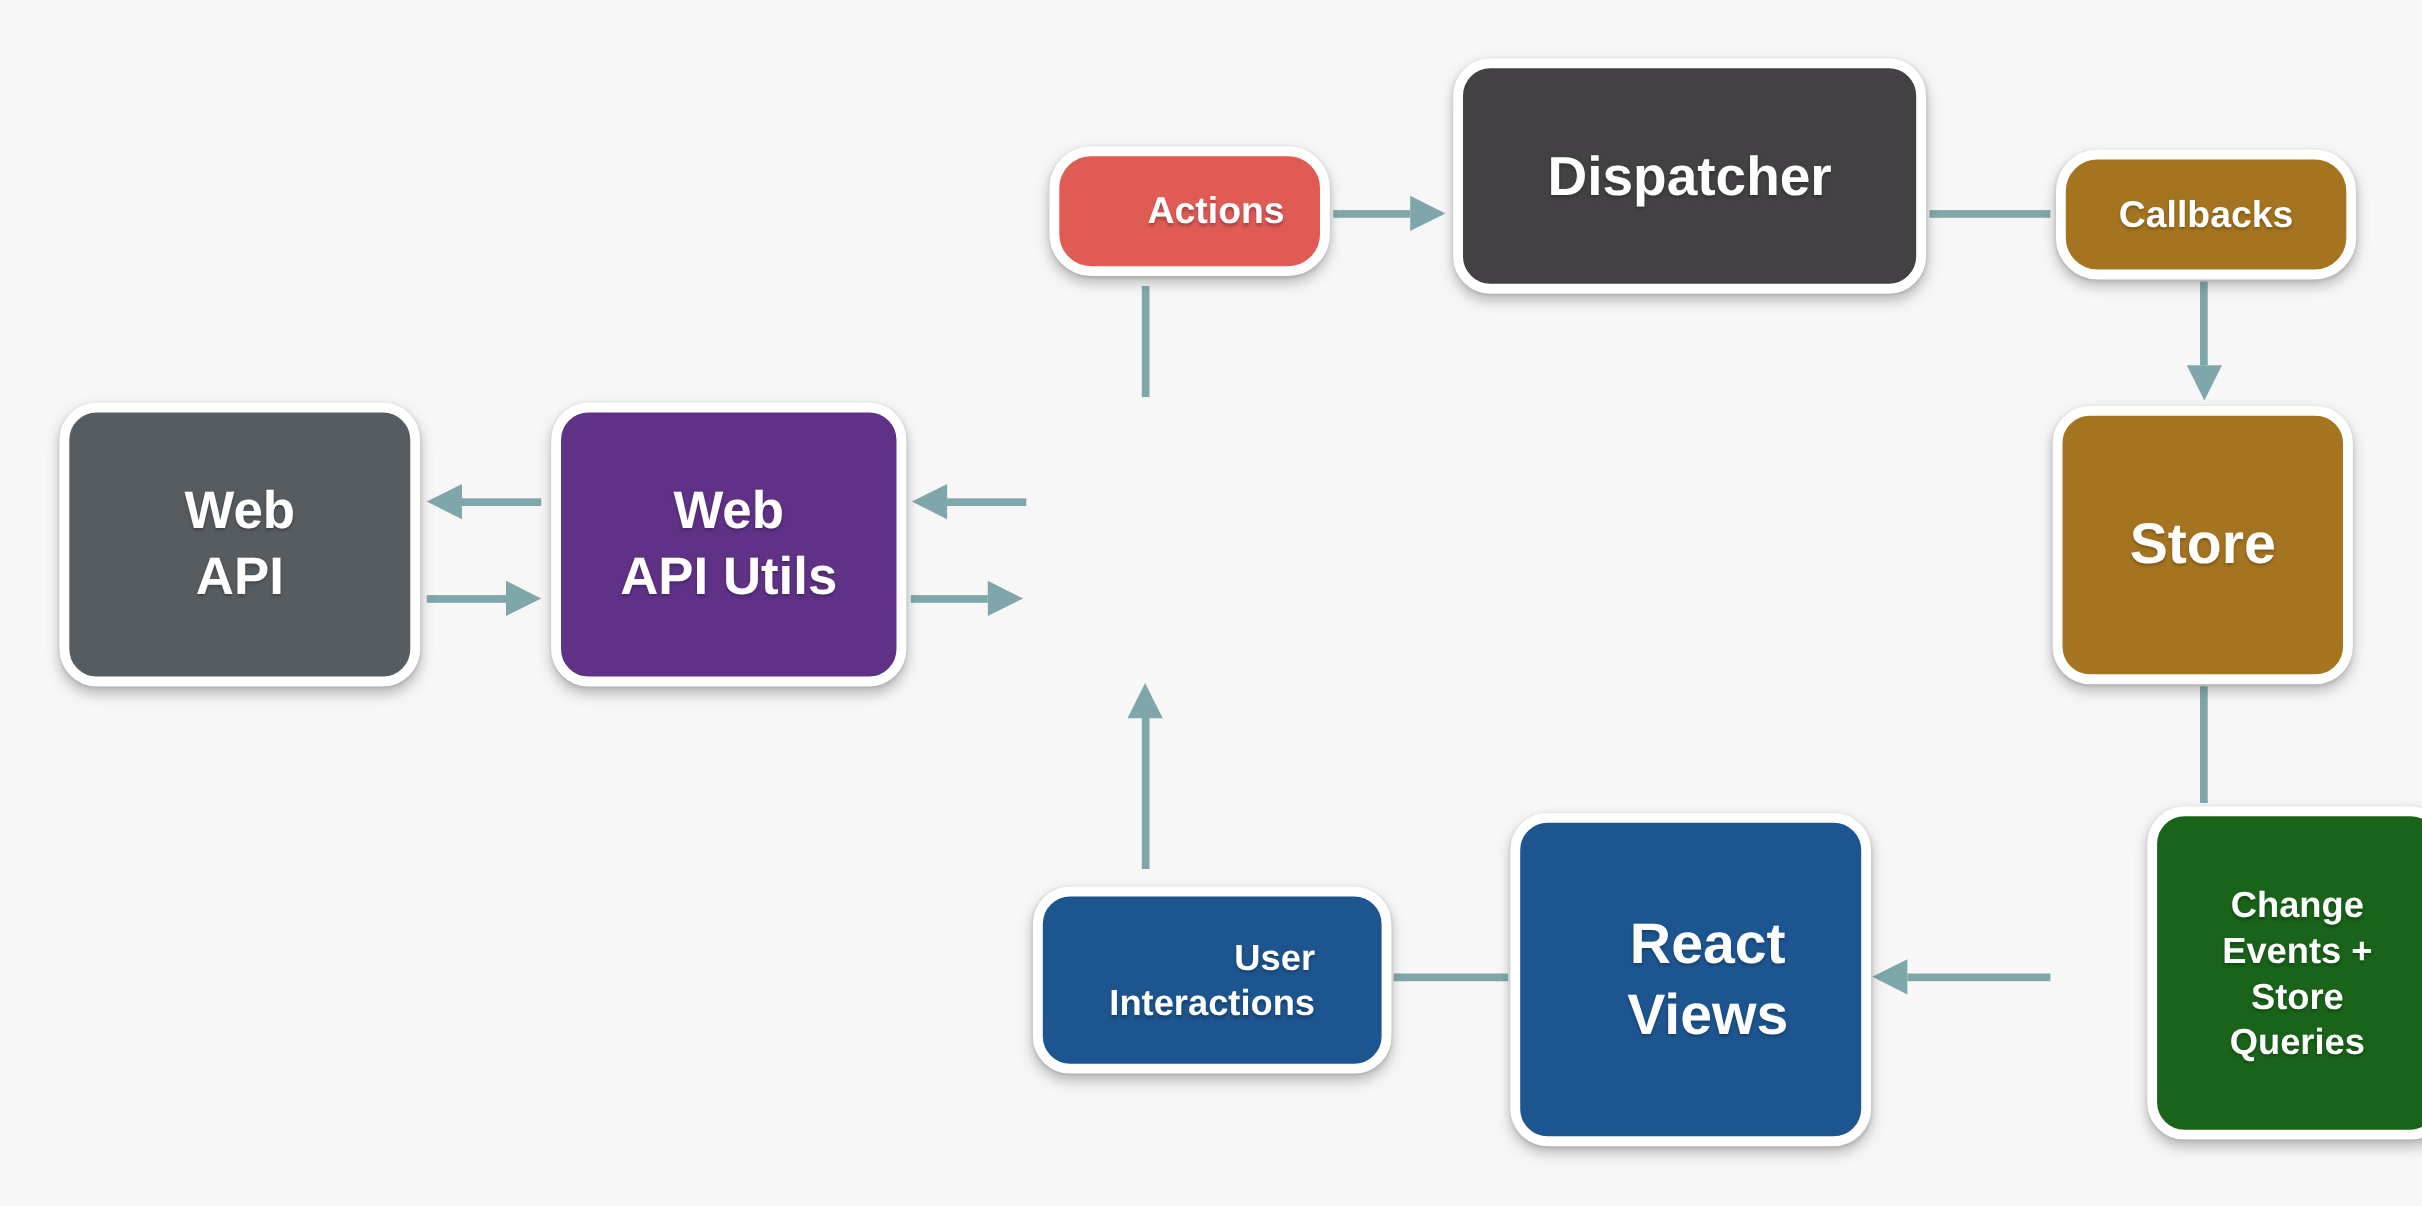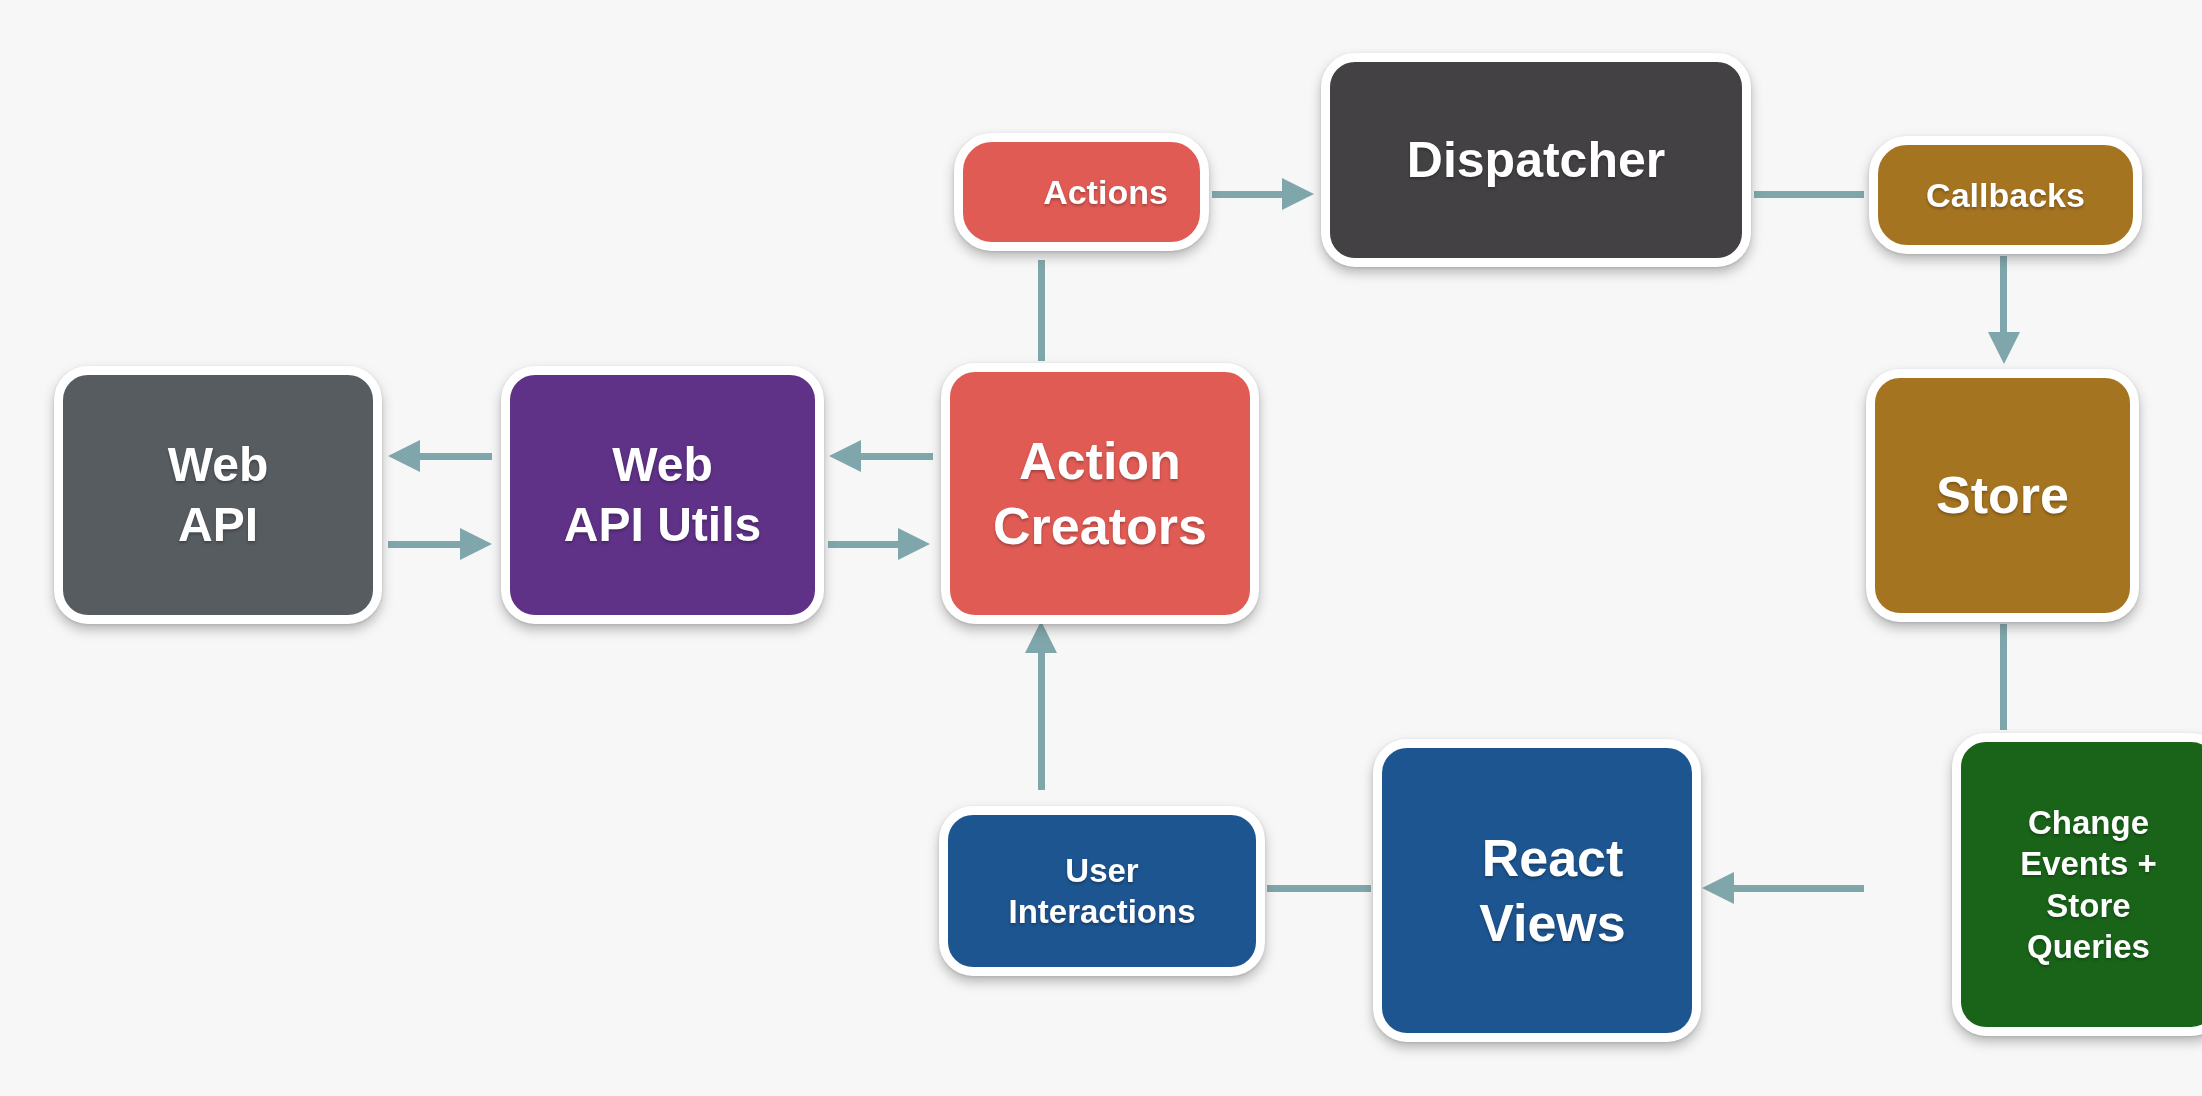--- a/index.html
+++ b/index.html
@@ -49,21 +49,21 @@
   #n-dispatcher .label { font-size: 50px; }
   #n-callbacks        { left: 1869px; top: 136px; width: 273px; height: 118px; background: var(--c-callbacks); border-radius: 38px; }
   #n-callbacks .label { font-size: 34px; }
   #n-store        { left: 1866px; top: 369px; width: 273px; height: 253px; background: var(--c-store); }
   #n-store .label { font-size: 52px; }
   #n-changeevents        { left: 1952px; top: 733px; width: 273px; height: 303px; background: var(--c-changeevents); }
   #n-changeevents .label { font-size: 33px; }
   #n-reactviews        { left: 1373px; top: 739px; width: 328px; height: 303px; background: var(--c-reactviews); padding-left: 31px; }
   #n-reactviews .label { font-size: 52px; }
   #n-userinteractions        { left: 939px;  top: 806px; width: 326px; height: 170px; background: var(--c-userinteractions); }
-  #n-userinteractions .label { font-size: 33px; }
+  #n-userinteractions .label { font-size: 33px; text-align: right; }
   
   .line { position: absolute; background: var(--arrow); }
   .head { position: absolute; width: 0; height: 0; }
   .head-right { border-left: 32px solid var(--arrow); border-top: 16px solid transparent; border-bottom: 16px solid transparent; }
   .head-left  { border-right: 32px solid var(--arrow); border-top: 16px solid transparent; border-bottom: 16px solid transparent; }
   .head-up    { border-bottom: 32px solid var(--arrow); border-left: 16px solid transparent; border-right: 16px solid transparent; }
   .head-down  { border-top: 32px solid var(--arrow); border-left: 16px solid transparent; border-right: 16px solid transparent; }
 </style>
 </head>
 <body>
@@ -129,24 +129,20 @@
   <div class="node" id="n-webapi">
     <span class="label">Web
 API</span>
   </div>
 
   <div class="node" id="n-webapiutils">
     <span class="label">Web
 API Utils</span>
   </div>
 
-  <div class="node" id="n-actioncreators">
-    <span class="label">Action
-Creators</span>
-  </div>
 
   <div class="node" id="n-actions">
     <span class="label">Actions</span>
   </div>
 
   <div class="node" id="n-dispatcher">
     <span class="label">Dispatcher</span>
   </div>
 
   <div class="node" id="n-callbacks">

